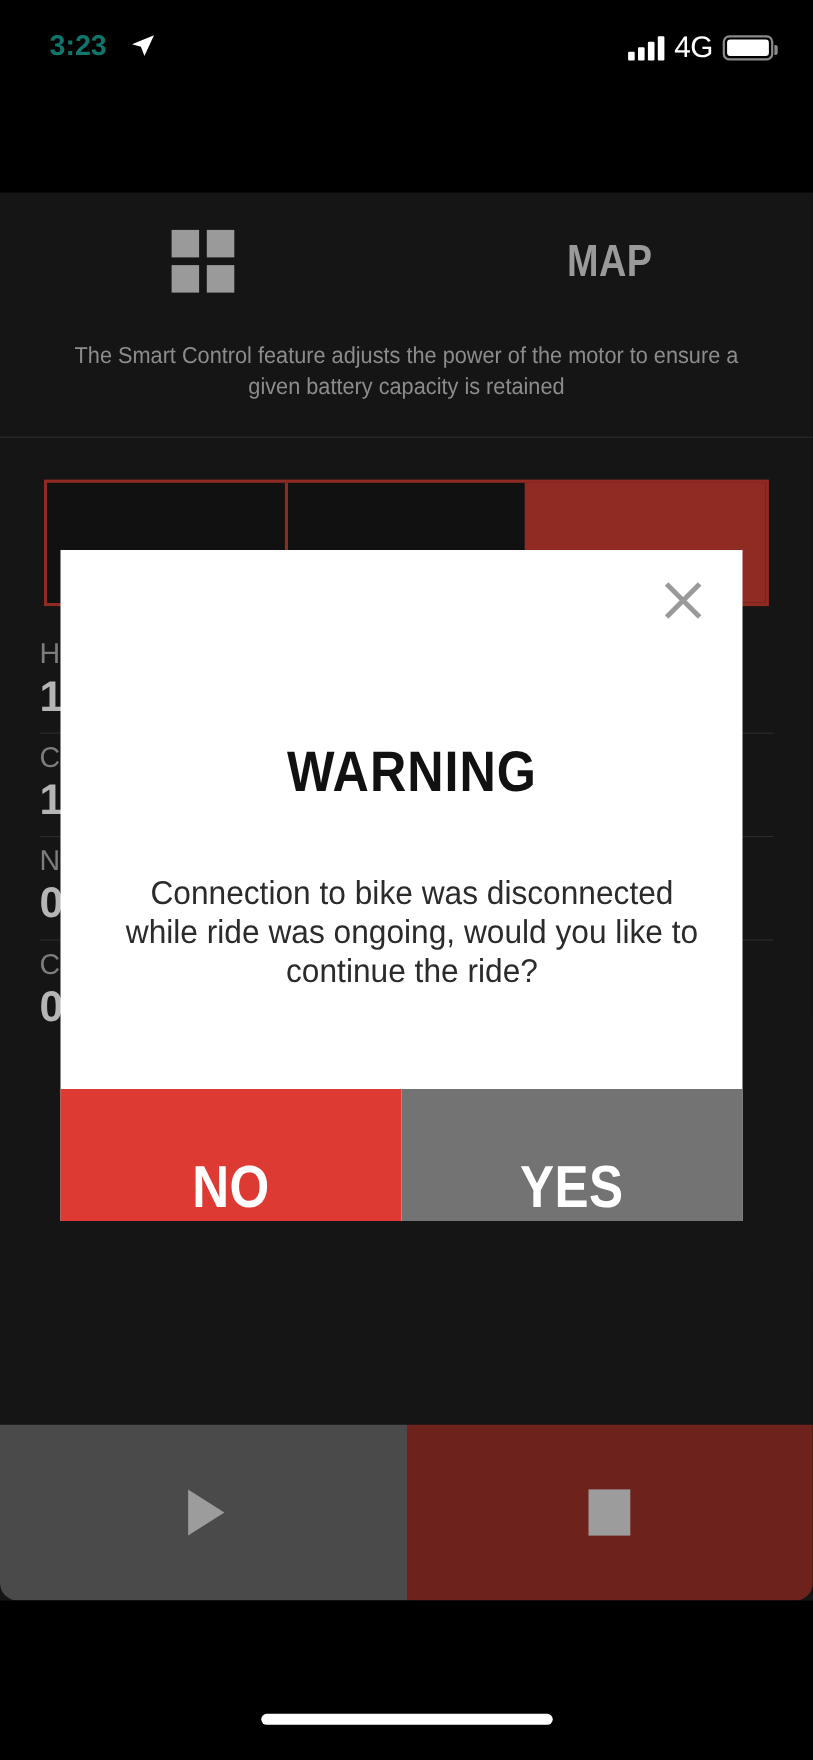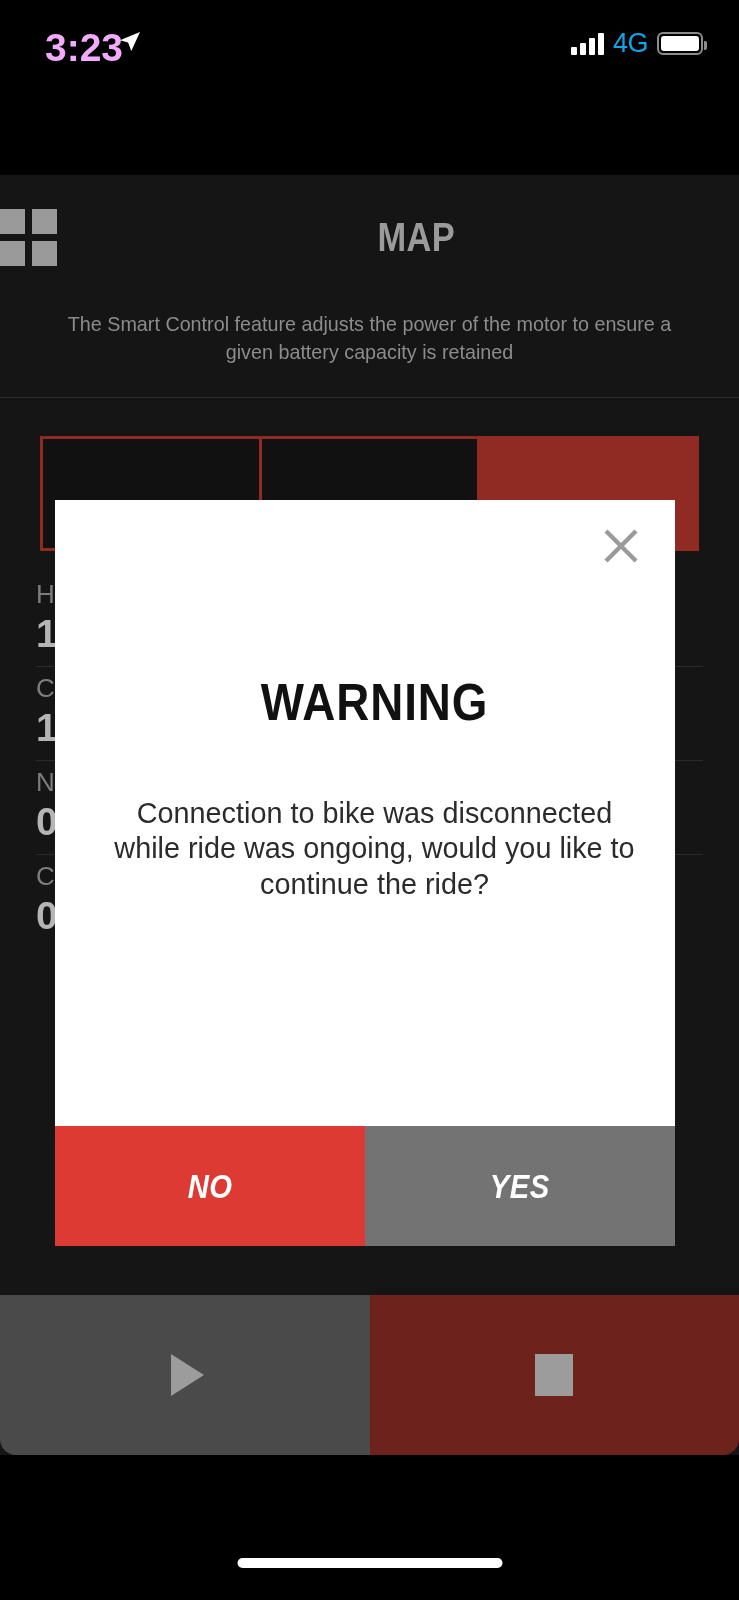--- a/index.html
+++ b/index.html
@@ -26,22 +26,22 @@
   .status-bar {
     position: absolute;
     top: 0; left: 0; right: 0;
     height: 90px;
     background: #000000;
   }
   .status-time {
     position: absolute;
     left: 45px;
     top: 26px;
-    color: #f0abfc;
-    font-size: 39px;
+    color: #0f766e;
+    font-size: 26px;
     font-weight: 600;
     letter-spacing: 0px;
     font-family: "Liberation Sans", sans-serif;
   }
   .status-loc-icon {
     position: absolute;
     left: 118px;
     top: 30px;
     width: 24px;
     height: 24px;
@@ -64,21 +64,21 @@
     display: block;
     width: 6px;
     background: #ffffff;
     border-radius: 1px;
   }
   .sig-bars i:nth-child(1) { height: 8px; }
   .sig-bars i:nth-child(2) { height: 12px; }
   .sig-bars i:nth-child(3) { height: 17px; }
   .sig-bars i:nth-child(4) { height: 22px; }
   .net-label {
-    color: #0ea5e9;
+    color: #ffffff;
     font-size: 27px;
     font-weight: 500;
     letter-spacing: -0.5px;
   }
   .battery {
     position: relative;
     width: 46px;
     height: 23px;
     border: 2.5px solid rgba(255,255,255,0.55);
     border-radius: 6px;
@@ -119,21 +119,21 @@
     position: relative;
     height: 125px;
     display: flex;
     align-items: flex-end;
   }
   .tab {
     flex: 1 1 0;
     height: 125px;
     display: flex;
     align-items: center;
-    justify-content: flex-start;
+    justify-content: center;
     position: relative;
     text-align: center;
   }
   .tab-label {
     color: #9a9a9a;
     font-size: 41px;
     font-weight: 700;
     letter-spacing: 0.5px;
     line-height: 0.95;
     font-family: "Liberation Sans Narrow", "Liberation Sans", sans-serif;
@@ -270,21 +270,21 @@
     left: 55px;
     top: 500px;
     width: 620px;
     background: #ffffff;
     box-shadow: 0 0 0 rgba(0,0,0,0);
     z-index: 20;
   }
   .modal-body {
     position: relative;
     padding: 10px;
-    height: 626px;
+    height: 490px;
     box-sizing: border-box;
     margin-left: 19px;
   }
   .close-btn {
     position: absolute;
     right: 28px;
     top: 20px;
     width: 52px;
     height: 52px;
     display: flex;
@@ -316,30 +316,29 @@
     font-family: "Liberation Sans Narrow", "Liberation Sans", sans-serif;
     transform: scaleX(0.96);
   }
   .modal-actions {
     display: flex;
     height: 120px;
   }
   .modal-btn {
     flex: 1 1 0;
     display: flex;
-    align-items: center;
+    align-items: flex-end;
     justify-content: center;
     color: #ffffff;
-    font-size: 34px;
+    font-size: 54px;
     font-weight: 700;
     letter-spacing: 0.5px;
     font-family: "Liberation Sans Narrow", "Liberation Sans", sans-serif;
     cursor: pointer;
     transform: none;
-    font-style: italic;
   }
   .modal-btn span { transform: scaleX(0.86); display: block; }
   .modal-btn.no { background: #dd3a33; }
   .modal-btn.yes { background: #737373; }
 
   
   .home-indicator {
     position: absolute;
     bottom: 32px;
     left: 50%;

